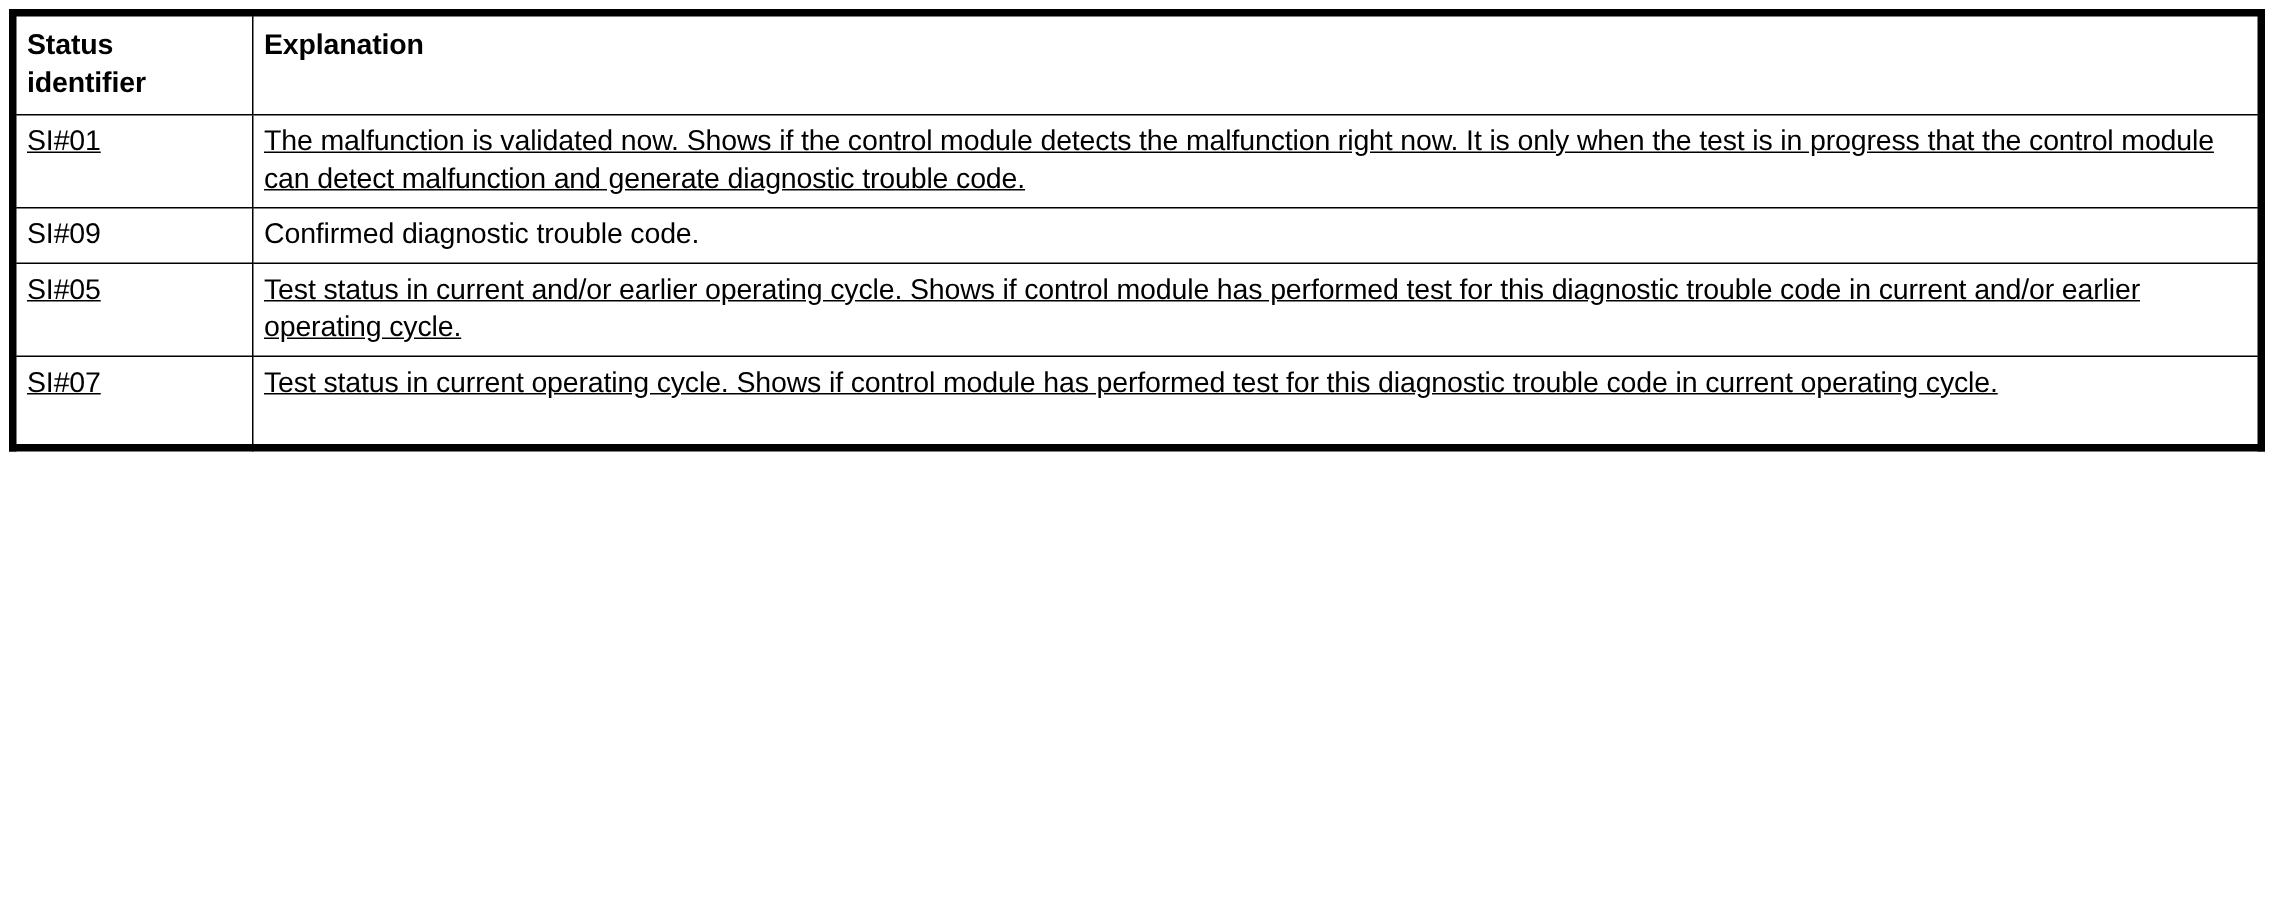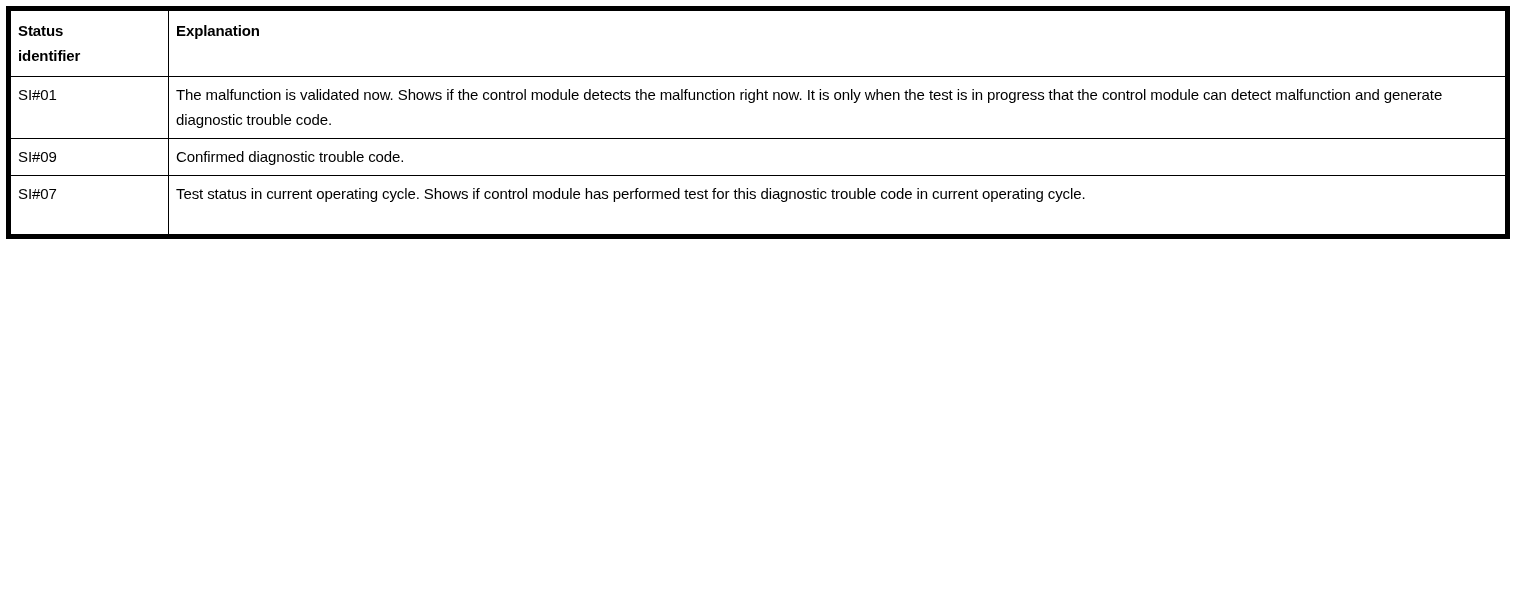--- a/index.html
+++ b/index.html
@@ -31,21 +31,21 @@
     border: 5px solid #000000;
   }
   .status-table col.col-id   { width: 160px; }
   .status-table col.col-expl { width: auto; }
 
   .status-table th,
   .status-table td {
     border: 1px solid #000000;
     vertical-align: top;
     padding: 5px 7px 6px 7px;
-    font-size: 15px;
+    font-size: 19px;
     line-height: 25px;
     letter-spacing: -0.1px;
     text-align: left;
   }
   .status-table thead th {
     font-weight: bold;
     padding-top: 7px;
     padding-bottom: 8px;
   }
   .status-table thead th.hdr-id {
@@ -53,20 +53,21 @@
     width: 160px;
   }
   .status-table tbody td {
     font-weight: normal;
   }
   .status-table tbody td.cell-id {
     white-space: nowrap;
   }
   .status-table tbody tr.row-tall td {
     height: 47px;
+    text-decoration: underline;
   }
   .status-table tbody tr.row-short td {
     height: 22px;
   }
   .hdr-id-line2 { display: block; }
 </style>
 </head>
 <body>
 
 <div class="page">
@@ -87,18 +88,22 @@
     <tbody>
       <tr class="row-tall">
         <td class="cell-id">SI#01</td>
         <td class="cell-expl">The malfunction is validated now. Shows if the control module detects the malfunction right now. It is only when the test is in progress that the control module can detect malfunction and generate diagnostic trouble code.</td>
       </tr>
       <tr class="row-short">
         <td class="cell-id">SI#09</td>
         <td class="cell-expl">Confirmed diagnostic trouble code.</td>
       </tr>
       <tr class="row-tall">
+        <td class="cell-id">SI#05</td>
+        <td class="cell-expl">Test status in current and/or earlier operating cycle. Shows if control module has performed test for this diagnostic trouble code in current and/or earlier operating cycle.</td>
+      </tr>
+      <tr class="row-tall">
         <td class="cell-id">SI#07</td>
         <td class="cell-expl">Test status in current operating cycle. Shows if control module has performed test for this diagnostic trouble code in current operating cycle.</td>
       </tr>
     </tbody>
   </table>
 </div>
 
 </body></html>

